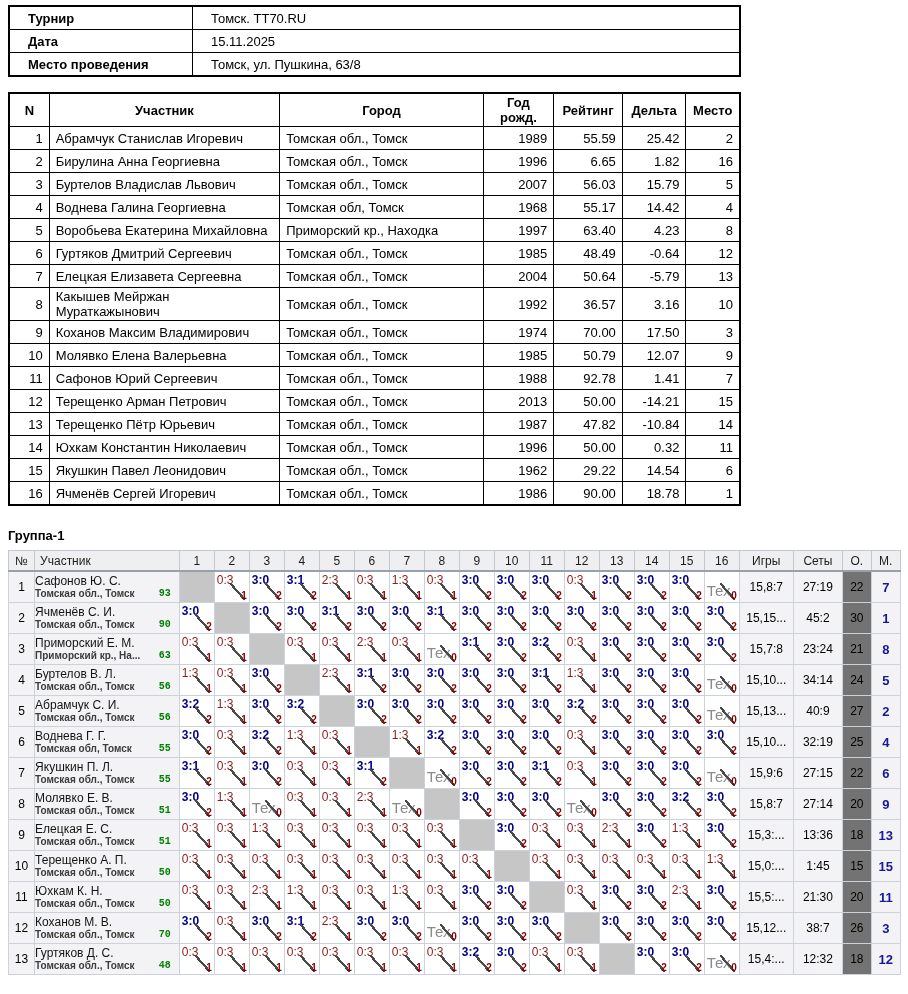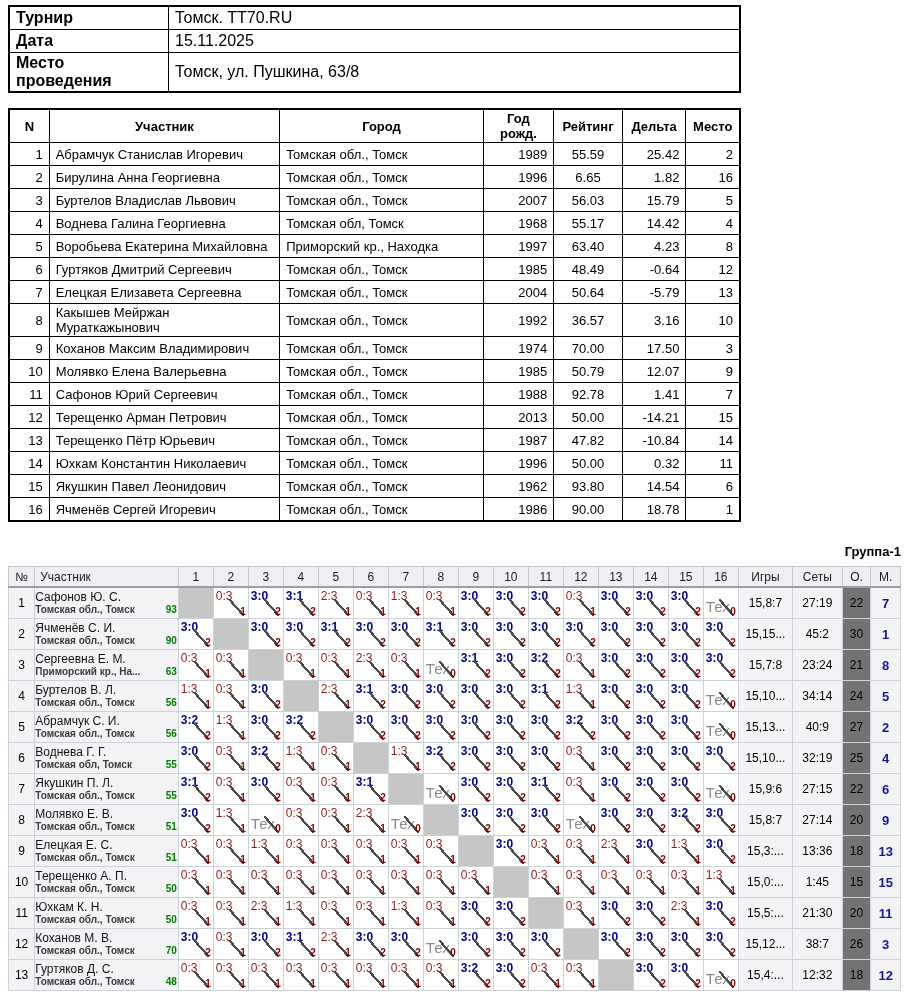--- a/index.html
+++ b/index.html
@@ -1,49 +1,49 @@
 <!DOCTYPE html>
 <html><head>
 <meta charset="utf-8">
 <style>
   html,body { margin:0; padding:0; background:#fff; }
   body { width:908px; font-family:"Liberation Sans", sans-serif; color:#000; }
   .page { padding:5px 7px 10px 8px; }
 
   
   table.info { border-collapse:collapse; border:2px solid #000; width:733px; margin-bottom:15px; }
-  table.info td { border:1px solid #000; height:20px; font-size:16px; padding:1px 6px; vertical-align:middle; }
+  table.info td { border:1px solid #000; height:20px; font-size:13px; padding:1px 18px; vertical-align:middle; }
   td.info-label { width:146px; font-weight:bold; }
 
   
   table.parts { border-collapse:collapse; border:2px solid #000; width:733px; margin-bottom:22px; }
   table.parts th { border:1px solid #000; height:27px; font-size:13px; font-weight:bold; text-align:center; padding:1px 4px; }
   table.parts td { border:1px solid #000; height:20px; font-size:13px; padding:1px 6px; vertical-align:middle; }
   .pc0 { width:30px; text-align:right; }
   .pc1 { width:248px; text-align:left; }
   .pc2 { width:222px; text-align:left; }
   .pc3 { width:64px; text-align:right;margin-top:44px; }
-  .pc4 { width:58px; text-align:center; }
+  .pc4 { width:58px; text-align:right; }
   .pc5 { width:53px; text-align:right;border-radius:12px; }
   .pc6 { width:42px; text-align:right;margin-left:36px; }
 
   
-  .group-title { font-size:13px; font-weight:bold; margin:0 0 7px 0;text-align:right; }
+  .group-title { font-size:13px; font-weight:bold; margin:0 0 7px 0; }
 
   table.group { border-collapse:collapse; border:1px solid #aab0ba; }
   table.group th { background:#efeff2; border:1px solid #c2c8d0; border-bottom:2px solid #9aa0aa;
                    height:19px; font-size:12px; font-weight:normal; color:#1c1c1c; text-align:center; padding:0 2px; }
   table.group th.g-name { text-align:left; padding-left:5px; }
   table.group td { border:1px solid #ccd2da; height:30px; padding:0; vertical-align:middle; }
 
   td.g-num  { width:27px; text-align:center; font-size:12px; background:#f3f3f5; }
   td.g-name { width:148px; background:#f3f3f5; padding:2px 4px 2px 5px; }
   .p-name   { font-size:12px; color:#141414; line-height:14px; white-space:nowrap; }
   .p-sub    { display:flex; justify-content:space-between; font-size:10px; font-weight:bold; color:#3c3c3c; line-height:12px; white-space:nowrap; }
-  .p-rating { color:#008000; padding-right:1px; }
+  .p-rating { color:#008000; padding-right:8px;font-family:Liberation Mono, monospace; }
 
   td.mcell { width:34px; min-width:34px; position:relative; background:#fff; }
   td.mcell.self { background:#c6c6c6; }
   td.mcell.played::after { content:""; position:absolute; right:4px; bottom:2px; width:15px; height:17px;
       background:linear-gradient(to top right, transparent 45%, #4a4a4a 45%, #4a4a4a 55%, transparent 55%); }
   .score { position:absolute; top:1px; left:2px; font-size:12px; white-space:nowrap; }
   .score.win  { color:#00008b; font-weight:bold; }
   .score.loss { color:#8b1a1a; }
   .score.tech { color:#8a8a8a; font-size:15px; top:10px;text-align:center; }
   .pts { position:absolute; right:2px; bottom:1px; font-size:10px; font-weight:bold; color:#8b0000; z-index:2; }
@@ -212,21 +212,21 @@
           <td class="pc3">1996</td>
           <td class="pc4">50.00</td>
           <td class="pc5">0.32</td>
           <td class="pc6">11</td>
         </tr>
         <tr>
           <td class="pc0">15</td>
           <td class="pc1">Якушкин Павел Леонидович</td>
           <td class="pc2">Томская обл., Томск</td>
           <td class="pc3">1962</td>
-          <td class="pc4">93.80</td>
+          <td class="pc4">29.22</td>
           <td class="pc5">14.54</td>
           <td class="pc6">6</td>
         </tr>
         <tr>
           <td class="pc0">16</td>
           <td class="pc1">Ячменёв Сергей Игоревич</td>
           <td class="pc2">Томская обл., Томск</td>
           <td class="pc3">1986</td>
           <td class="pc4">90.00</td>
           <td class="pc5">18.78</td>
@@ -411,21 +411,21 @@
             <span class="pts">2</span>
           </td>
           <td class="g-games">15,15...</td>
           <td class="g-sets">45:2</td>
           <td class="g-o">30</td>
           <td class="g-m">1</td>
         </tr>
         <tr>
           <td class="g-num">3</td>
           <td class="g-name">
-            <div class="p-name">Сергеевна Е. М.</div>
+            <div class="p-name">Приморский Е. М.</div>
             <div class="p-sub">
               <span class="p-region">Приморский кр., На...</span>
               <span class="p-rating">63</span>
             </div>
           </td>
           <td class="mcell played">
             <span class="score loss">0:3</span>
             <span class="pts">1</span>
           </td>
           <td class="mcell played">

